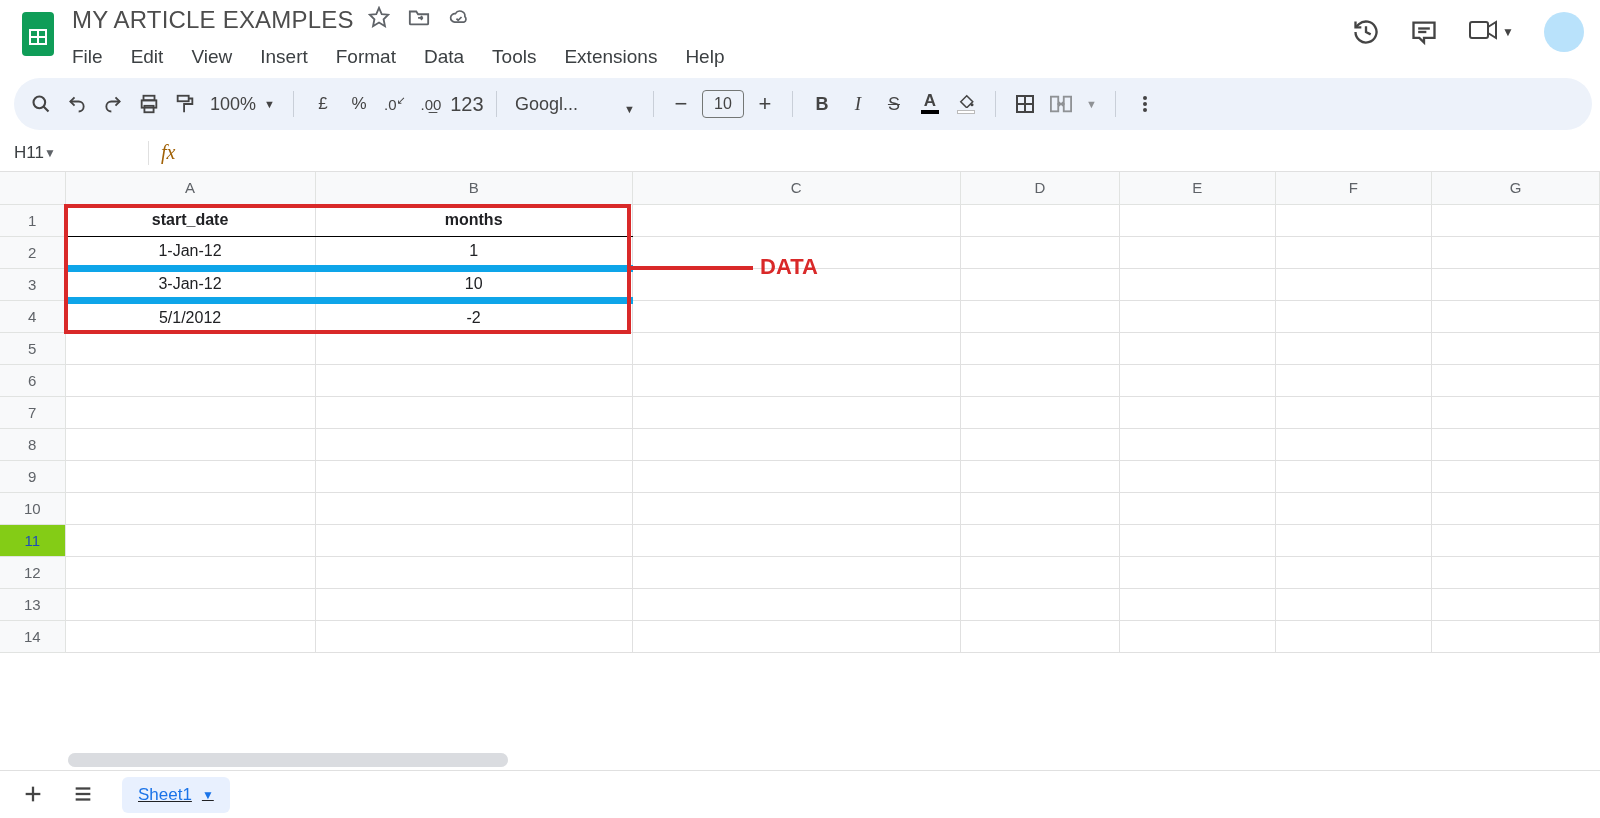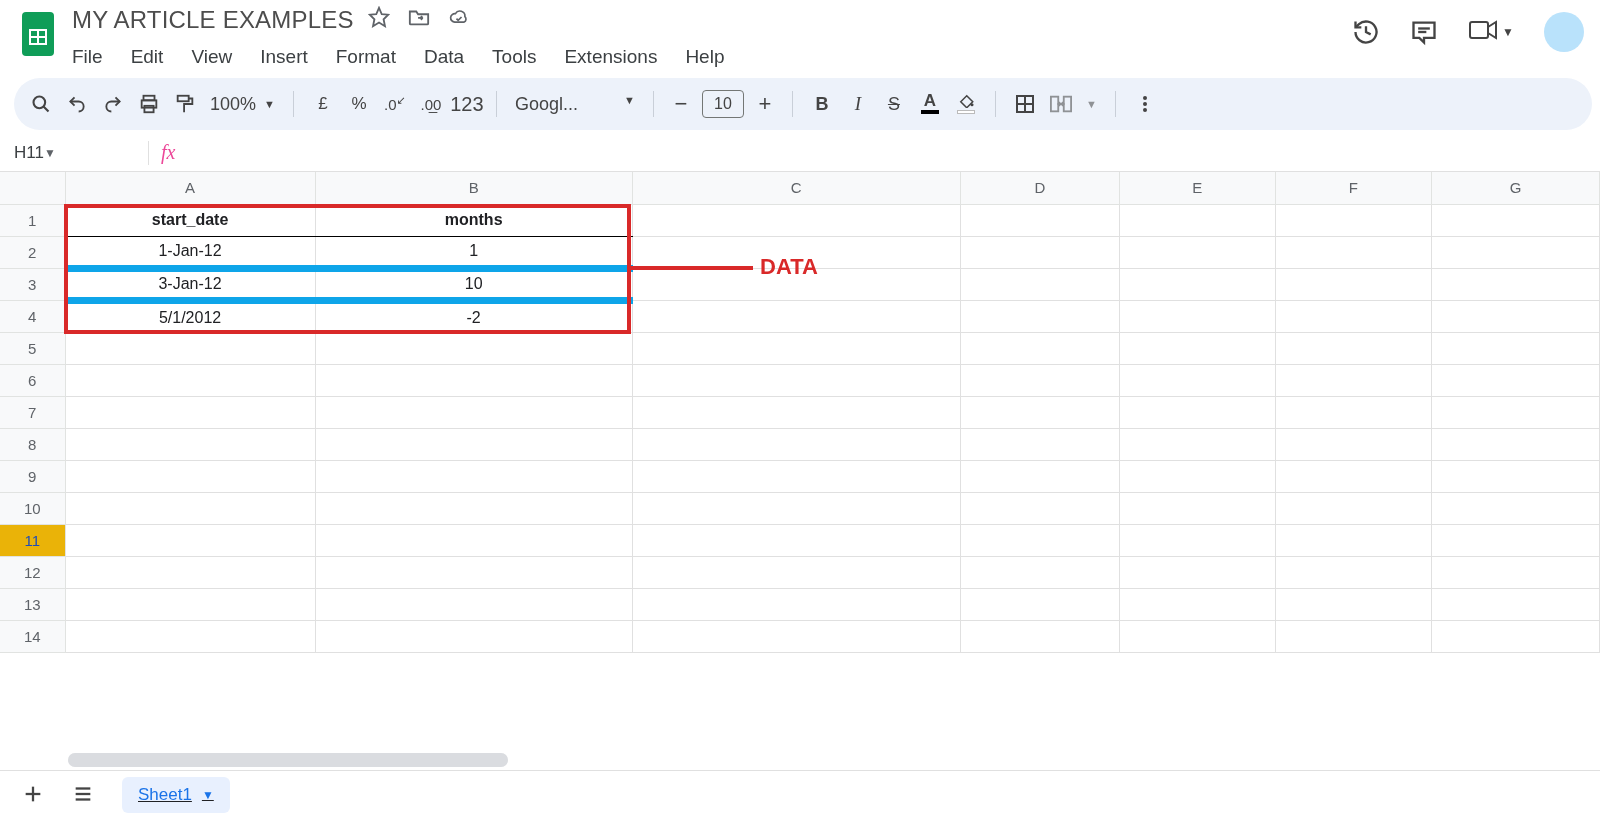--- a/index.html
+++ b/index.html
@@ -35,47 +35,47 @@
   .header-right .ico {width:28px;height:28px;color:#444;}
   .header-right .share-group{display:flex;align-items:center;gap:6px;}
   .avatar{width:40px;height:40px;border-radius:50%;background:#b9e2fb;}
 
   
   .toolbar-wrap{padding:6px 8px 4px 14px;}
   .toolbar {background:var(--toolbar-bg);border-radius:28px;height:52px;display:flex;align-items:center;padding:0 16px;gap:14px;color:#444;}
   .toolbar .ico {width:22px;height:22px;display:flex;align-items:center;justify-content:center;cursor:pointer;}
   .toolbar .sep {width:1px;height:26px;background:#c9cfd8;margin:0 4px;}
   .zoom {display:flex;align-items:center;gap:8px;font-size:18px;cursor:pointer;}
-  .fontname {display:flex;align-items:flex-start;gap:14px;width:120px;font-size:18px;cursor:pointer;}
+  .fontname {display:flex;align-items:flex-end;gap:14px;width:120px;font-size:18px;cursor:pointer;}
   .fontsize {display:flex;align-items:center;gap:12px;}
   .fontsize .box {border:1px solid #747775;border-radius:4px;width:42px;height:28px;display:flex;align-items:center;justify-content:center;font-size:16px;}
   .fontsize .pm{font-size:22px;font-weight:500;cursor:pointer;width:18px;text-align:center;}
   .tool-text{font-size:17px;}
   .num-fmt{font-size:20px;letter-spacing:0;}
   .txtcolor .bar{height:4px;width:18px;background:#000;margin-top:0;}
   .fillcolor .bar{height:4px;width:18px;background:#fff;border:1px solid #bbb;box-sizing:border-box;margin-top:0;}
   .A-stack{display:flex;flex-direction:column;align-items:center;gap:2px;}
   .A-stack .A{font-size:17px;font-weight:600;line-height:14px;}
   .paint-stack{display:flex;flex-direction:column;align-items:center;gap:2px;}
 
   
   .formula-bar {display:flex;align-items:center;height:38px;border-bottom:1px solid var(--border);padding-left:10px;gap:0;}
   .name-box {width:138px;display:flex;align-items:center;justify-content:flex-start;padding:0 10px 0 4px;font-size:17px;color:#3c4043;}
   .name-box .dd{font-size:12px;color:#5f6368;}
   .fb-sep{width:1px;height:24px;background:var(--border);}
-  .fx {color:#ec4899;font-style:italic;font-family:"Times New Roman",serif;font-size:20px;margin:0 12px;}
+  .fx {color:#a16207;font-style:italic;font-family:"Times New Roman",serif;font-size:20px;margin:0 12px;}
   .formula-input{flex:1;height:100%;border:none;outline:none;font-size:16px;}
 
   
   .grid-wrap{flex:1;overflow:hidden;position:relative;display:flex;flex-direction:column;}
   table.grid {border-collapse:collapse;table-layout:fixed;width:1600px;}
   .corner{width:65px;height:32px;background:var(--row-header);border-right:1px solid var(--row-header-border);border-bottom:1px solid var(--row-header-border);}
   th.col-h{background:var(--row-header);border-right:1px solid var(--row-header-border);border-bottom:1px solid var(--row-header-border);height:32px;font-weight:400;font-size:15px;color:#5f6368;text-align:center;}
   th.row-h{background:var(--row-header);border-right:1px solid var(--row-header-border);border-bottom:1px solid var(--row-header-border);width:65px;font-weight:400;font-size:15px;color:#5f6368;text-align:center;height:32px;}
-  th.row-h.sel{background:#eab308;color:#1e4db7;}
+  th.row-h.sel{background:#84cc16;color:#1e4db7;}
   td.cell{border-right:1px solid var(--border);border-bottom:1px solid var(--border);height:32px;font-size:16px;text-align:center;padding:0 8px;white-space:nowrap;}
   td.cell.hdrcell{font-weight:700;border-bottom:1px solid #000;}
   td.black-b{border-bottom:7px solid #0ea5e9;}
   .colA{width:250px;} .colB{width:317px;} .colC{width:328px;} .colD{width:159px;} .colE{width:156px;} .colF{width:156px;} .colG{width:168px;}
 
   
   .anno-box{position:absolute;border:4px solid var(--annotation-red);pointer-events:none;}
   .anno-line{position:absolute;height:4px;background:var(--annotation-red);pointer-events:none;}
   .anno-text{position:absolute;color:var(--annotation-red);font-weight:700;font-size:22px;font-family:Arial,sans-serif;pointer-events:none;}
 

